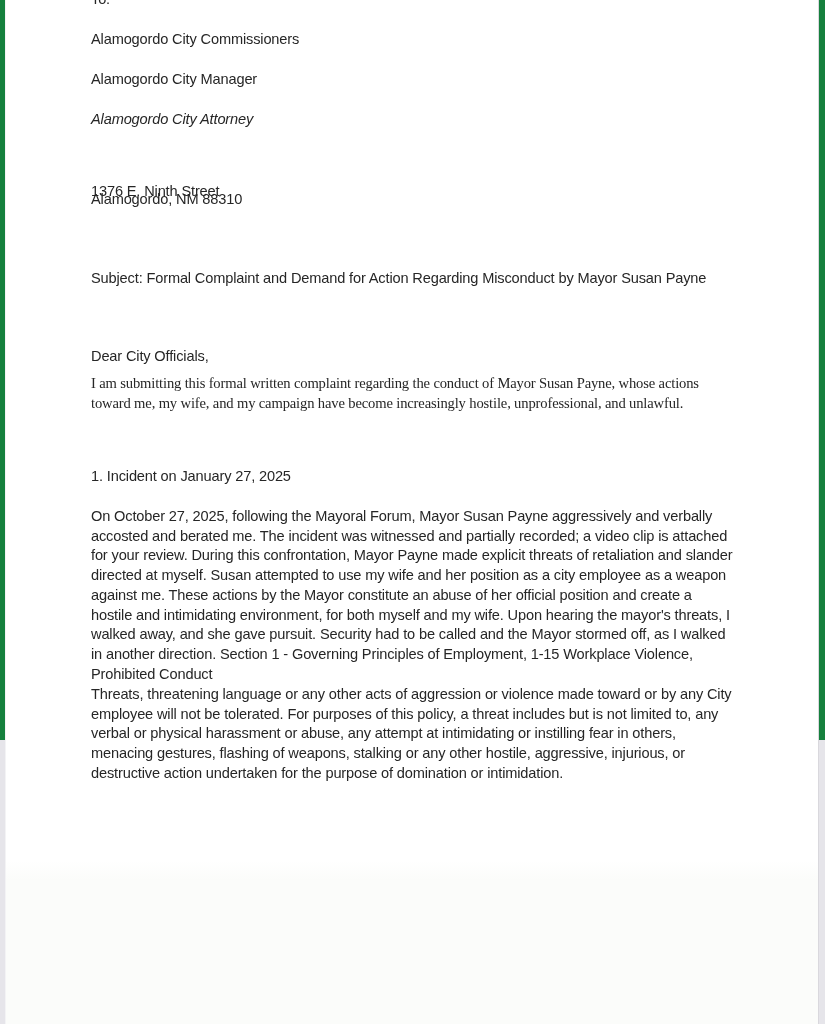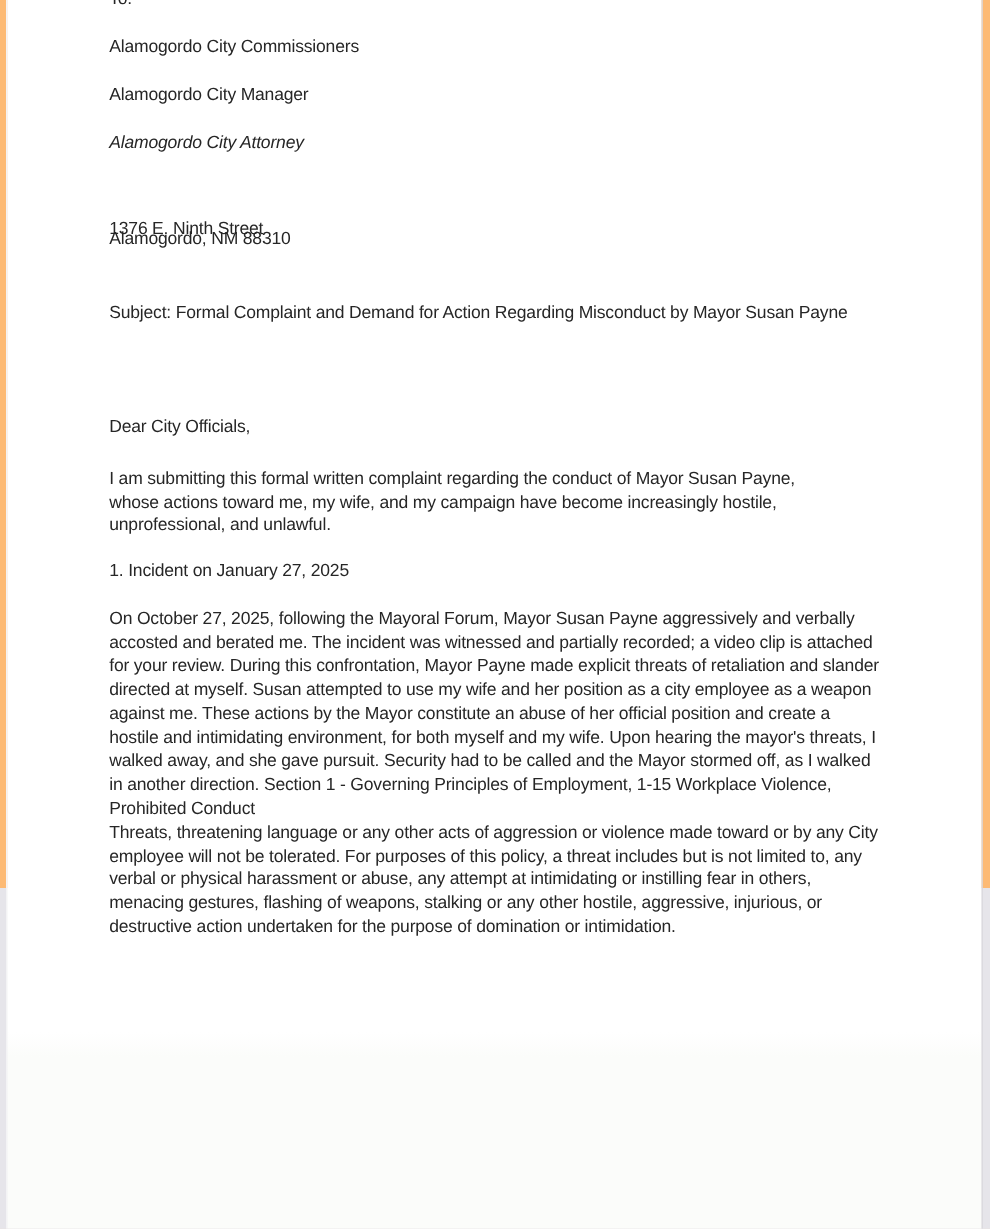--- a/index.html
+++ b/index.html
@@ -7,21 +7,21 @@
       padding: 0;
       width: 825px;
       height: 1024px;
       overflow: hidden;
       background: #e6e5ea;
     }
     .viewer {
       position: relative;
       width: 825px;
       height: 740px;
-      background: #fdba74;
+      background: #15803d;
     }
     .page {
       position: absolute;
       left: 5px;
       top: 0;
       width: 812px;
       height: 1024px;
       background: linear-gradient(to bottom, #ffffff 0%, #ffffff 84%, #fbfcfa 86%, #fbfcfa 100%);
       border-left: 1px solid #f3f3f5;
       border-right: 1px solid #d9d8dd;
@@ -62,25 +62,25 @@
   <div class="page">
     <div class="doc">
       <div class="to-label">To:</div>
 
       <div class="addr-line" style="top:29px;">Alamogordo City Commissioners</div>
       <div class="addr-line" style="top:69px;">Alamogordo City Manager</div>
       <div class="addr-line" style="top:109px;font-style:italic;">Alamogordo City Attorney</div>
       <div class="addr-line" style="top:149px;margin-top:32px;">1376 E. Ninth Street</div>
       <div class="addr-line" style="top:189px;text-align:right;">Alamogordo, NM 88310</div>
 
-      <div class="block" style="top:252px; width:620px;">Subject: Formal Complaint and Demand for Action Regarding Misconduct by Mayor Susan Payne</div>
+      <div class="block" style="top:269px; width:620px;">Subject: Formal Complaint and Demand for Action Regarding Misconduct by Mayor Susan Payne</div>
 
       <div class="block" style="top:347px;">Dear City Officials,</div>
 
-      <div class="block" style="top:390px; width:615px;">I am submitting this formal written complaint regarding the conduct of Mayor Susan Payne, whose actions toward me, my wife, and my campaign have become increasingly hostile, unprofessional, and unlawful.</div>
+      <div class="block" style="top:374px; width:615px;font-family:Liberation Serif, serif;">I am submitting this formal written complaint regarding the conduct of Mayor Susan Payne, whose actions toward me, my wife, and my campaign have become increasingly hostile, unprofessional, and unlawful.</div>
 
       <div class="block" style="top:467px;">1. Incident on January 27, 2025</div>
 
       <div class="block" style="top:507px; width:645px;">On October 27, 2025, following the Mayoral Forum, Mayor Susan Payne aggressively and verbally accosted and berated me. The incident was witnessed and partially recorded; a video clip is attached for your review. During this confrontation, Mayor Payne made explicit threats of retaliation and slander directed at myself. Susan attempted to use my wife and her position as a city employee as a weapon against me. These actions by the Mayor constitute an abuse of her official position and create a hostile and intimidating environment, for both myself and my wife. Upon hearing the mayor's threats, I walked away, and she gave pursuit. Security had to be called and the Mayor stormed off, as I walked in another direction. Section 1 - Governing Principles of Employment, 1-15 Workplace Violence, Prohibited Conduct</div>
 
       <div class="block" style="top:685px; width:648px;">Threats, threatening language or any other acts of aggression or violence made toward or by any City employee will not be tolerated. For purposes of this policy, a threat includes but is not limited to, any verbal or physical harassment or abuse, any attempt at intimidating or instilling fear in others, menacing gestures, flashing of weapons, stalking or any other hostile, aggressive, injurious, or destructive action undertaken for the purpose of domination or intimidation.</div>
     </div>
   </div>
 </div>
 

